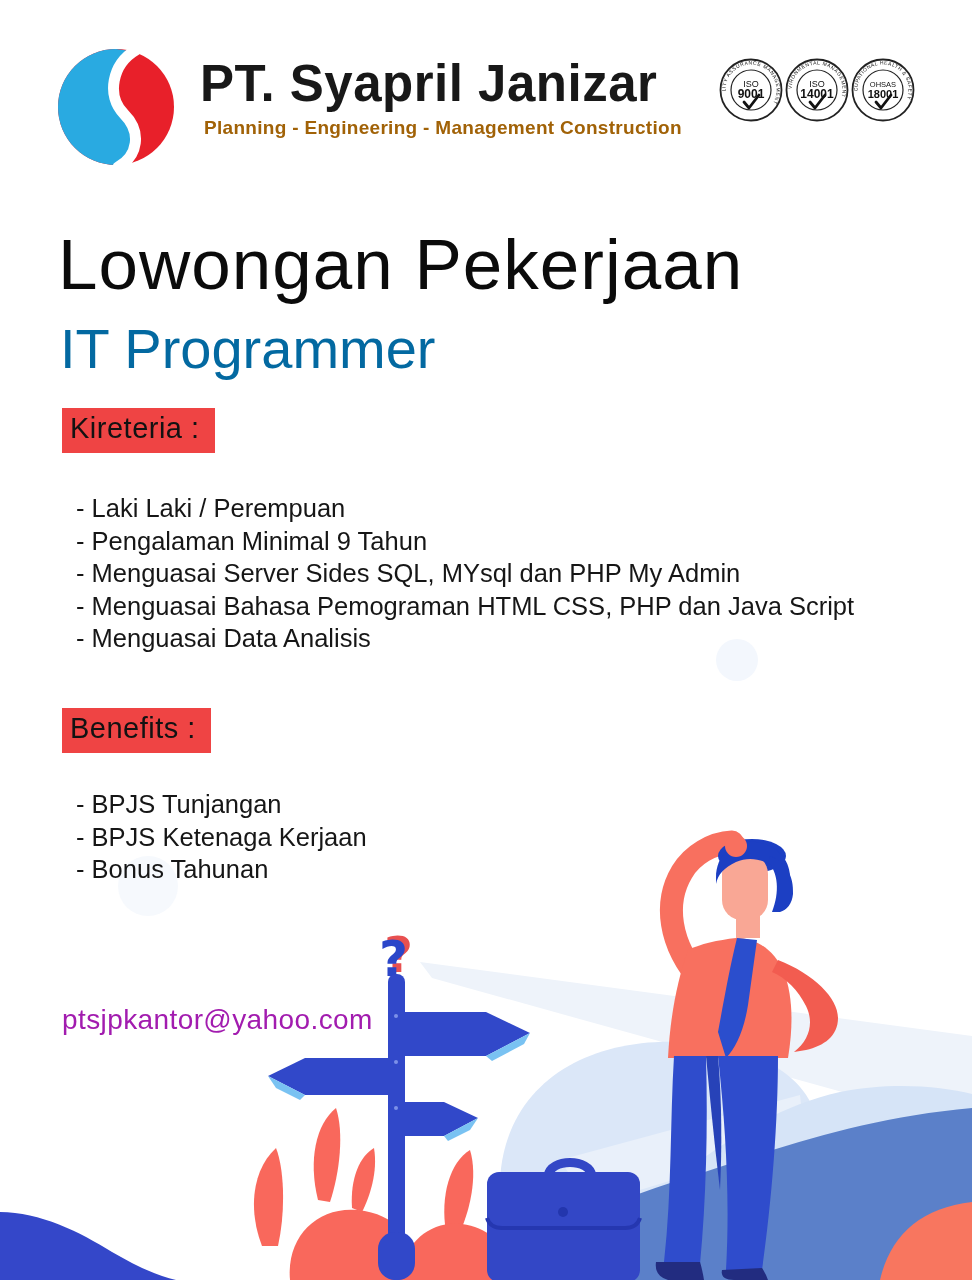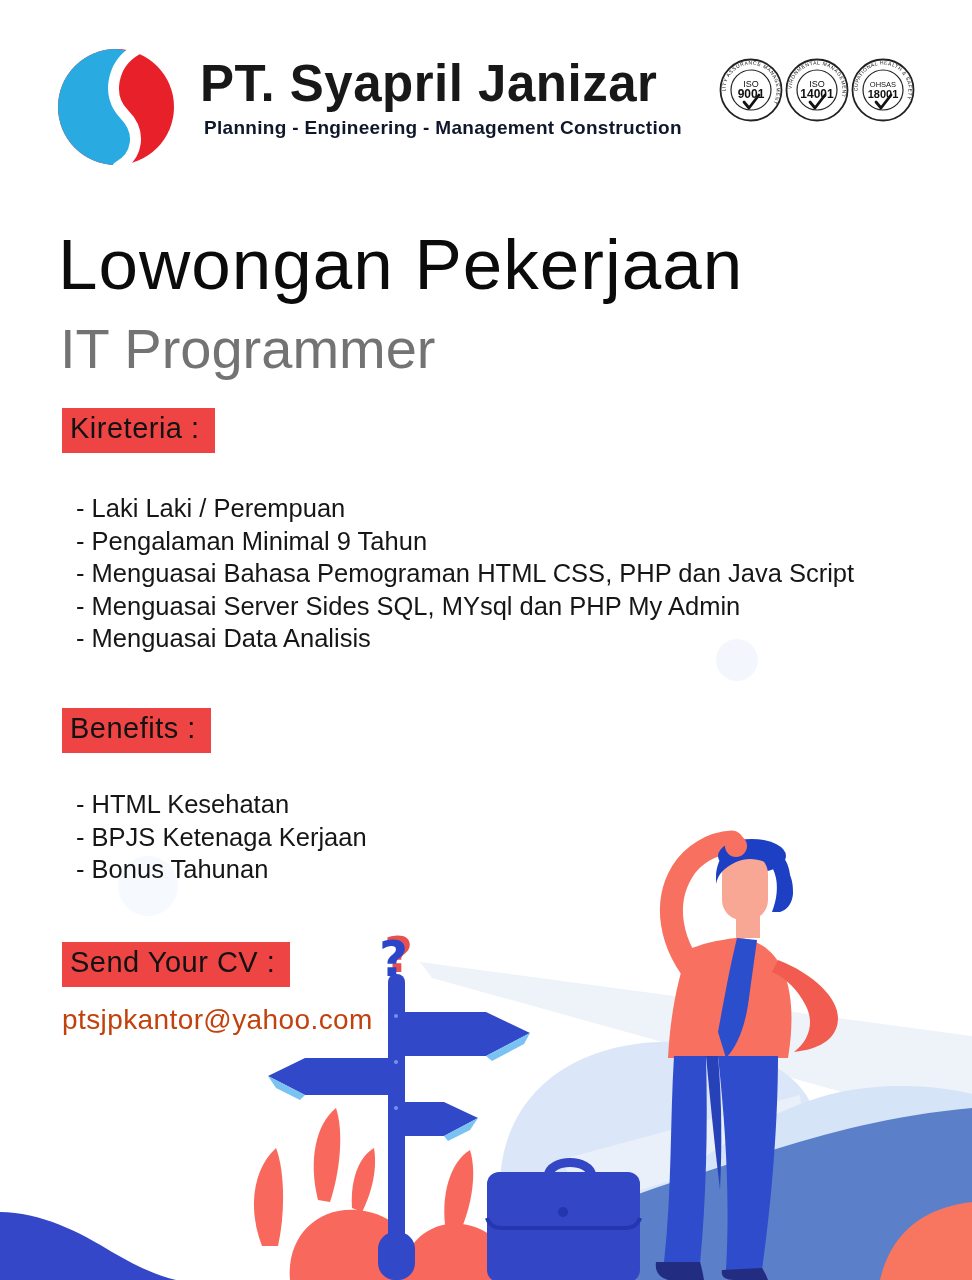--- a/index.html
+++ b/index.html
@@ -5,35 +5,35 @@
   html,body{margin:0;padding:0;background:#fff;}
   .page{position:relative;width:972px;height:1280px;background:#ffffff;overflow:hidden;
         font-family:"Liberation Sans",sans-serif;color:#141414;}
   .illustration{position:absolute;left:0;top:0;width:972px;height:1280px;z-index:1;pointer-events:none;}
   .content{position:absolute;z-index:2;}
   
   .logo{position:absolute;left:52px;top:46px;width:135px;height:122px;}
   .company-name{position:absolute;left:200px;top:54px;font-size:51px;font-weight:600;
                 color:#181818;letter-spacing:.5px;white-space:nowrap;}
   .tagline{position:absolute;left:204px;top:117px;font-size:19px;font-weight:700;
-           color:#0f172a;letter-spacing:.3px;white-space:nowrap;}
+           color:#a16207;letter-spacing:.3px;white-space:nowrap;}
   .badges{position:absolute;left:718px;top:54px;display:flex;gap:0;}
   
   .title{position:absolute;left:58px;top:224px;font-size:71px;font-weight:400;
          color:#0b0b0b;letter-spacing:1px;white-space:nowrap;}
   .subtitle{position:absolute;left:60px;top:316px;font-size:56px;font-weight:400;
-            color:#737373;white-space:nowrap;}
+            color:#0369a1;white-space:nowrap;}
   
   .hl{display:inline-block;background:#ef4444;color:#121212;font-size:29px;
       font-weight:500;letter-spacing:.5px;padding:4px 15px 8px 8px;}
   .sec{position:absolute;left:62px;}
   
   .list{list-style:none;margin:14px;padding:0;font-size:25.5px;line-height:32.5px;
         color:#161616;white-space:nowrap;}
-  .email{position:absolute;left:62px;top:1004px;font-size:28px;color:#c2410c;letter-spacing:.4px;}
+  .email{position:absolute;left:62px;top:1004px;font-size:28px;color:#a21caf;letter-spacing:.4px;}
   .badge-svg text{fill:#111;}
 </style>
 </head>
 <body>
 
 <div class="page">
 
   <svg class="illustration" viewBox="0 0 972 1280">
 
     <circle cx="737" cy="660" r="21" fill="#f3f7fd"></circle>
@@ -157,32 +157,29 @@
 
   <div class="title content">Lowongan Pekerjaan</div>
   <div class="subtitle content">IT Programmer</div>
 
   <div class="sec content" style="top:408px;">
     <span class="hl">Kireteria :</span>
   </div>
   <ul class="list content" style="position:absolute;left:62px;top:478px;">
     <li>- Laki Laki / Perempuan</li>
     <li>- Pengalaman Minimal 9 Tahun</li>
+    <li>- Menguasai Server Sides SQL, MYsql dan PHP My Admin</li>
     <li>- Menguasai Bahasa Pemograman HTML CSS, PHP dan Java Script</li>
-    <li>- Menguasai Server Sides SQL, MYsql dan PHP My Admin</li>
     <li>- Menguasai Data Analisis</li>
   </ul>
 
   <div class="sec content" style="top:708px;">
     <span class="hl">Benefits :</span>
   </div>
   <ul class="list content" style="position:absolute;left:62px;top:774px;">
-    <li>- HTML Kesehatan</li>
+    <li>- BPJS Tunjangan</li>
     <li>- BPJS Ketenaga Kerjaan</li>
     <li>- Bonus Tahunan</li>
   </ul>
 
-  <div class="sec content" style="top:942px;">
-    <span class="hl">Send Your CV :</span>
-  </div>
   <div class="email content">ptsjpkantor@yahoo.com</div>
 
 </div>
 
 </body></html>

